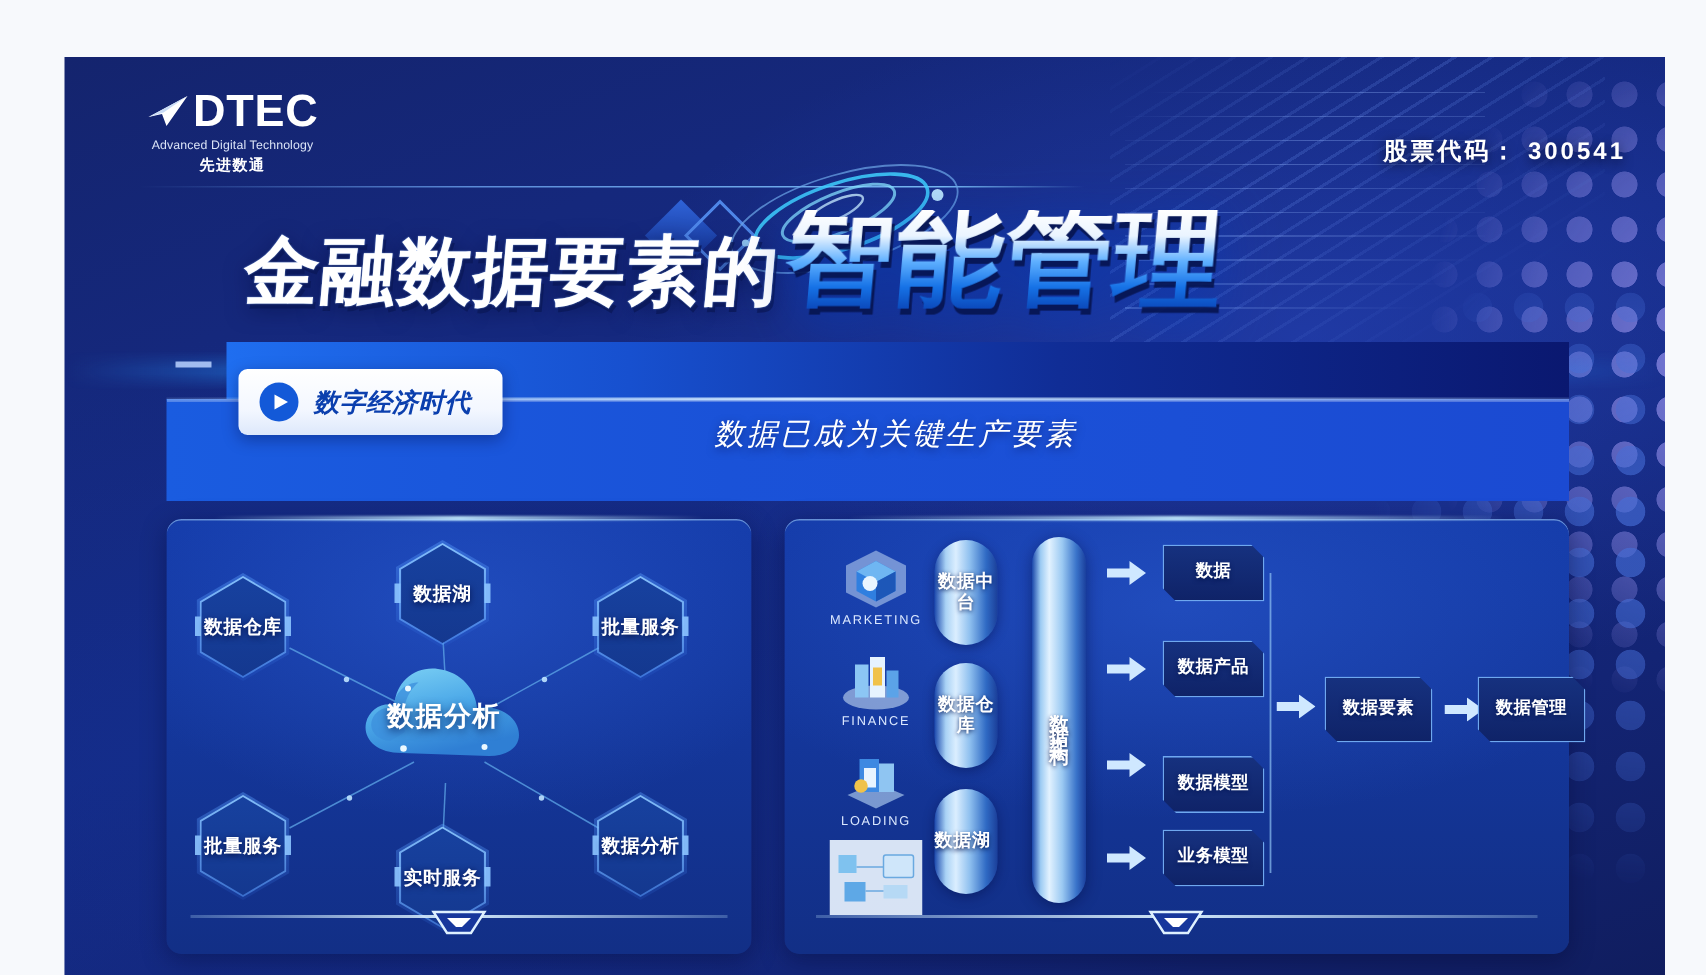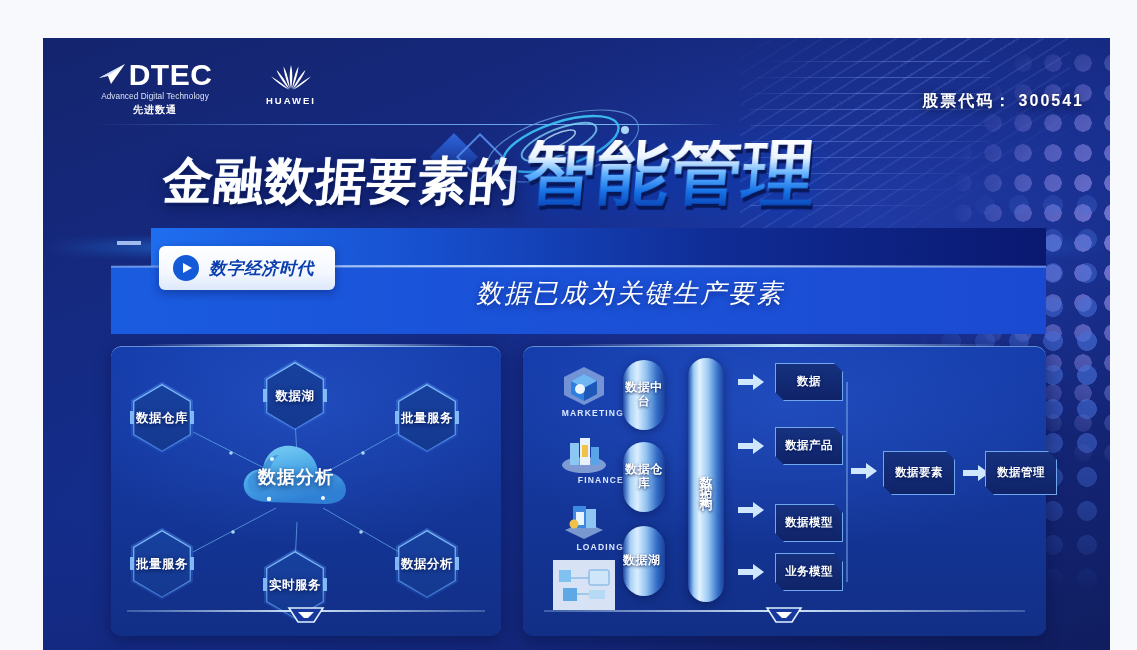--- a/index.html
+++ b/index.html
@@ -159,21 +159,21 @@
     width: 26px; height: 26px; border-radius: 50%;
     background: #1359d8; display: flex; align-items: center; justify-content: center; flex: 0 0 auto;
   }
   .play-icon .tri {
     width: 0; height: 0; margin-left: 3px;
     border-left: 9px solid #fff; border-top: 5.5px solid transparent; border-bottom: 5.5px solid transparent;
   }
   .badge-text { font-size: 17px; font-weight: 800; color: #0b3fae; letter-spacing: .5px; }
   .banner-headline {
     position: absolute; left: 365px; top: 48px;
-    font-size: 26px; font-weight: 500; color: #ffffff; letter-spacing: 2px;
+    font-size: 20px; font-weight: 500; color: #ffffff; letter-spacing: 2px;
     text-shadow: 0 2px 6px rgba(0,10,60,.5);
   }
 
   
   .panel {
     position: absolute; top: 308px; height: 290px;
     border-radius: 10px;
     background:
       radial-gradient(ellipse 90% 70% at 50% 20%, rgba(55,110,235,.35), rgba(0,0,0,0) 70%),
       linear-gradient(180deg, #143ba9 0%, #14379c 45%, #122f86 100%);
@@ -234,22 +234,22 @@
   }
   .cloud .ctext {
     position: relative; z-index: 3; text-align: center; margin-top: 6px;
     font-size: 18px; font-weight: 900; color: #fff; line-height: 1.1; letter-spacing: 1px;
     text-shadow: 0 2px 6px rgba(0,20,80,.75);
   }
 
   
   .iso-icon { position: absolute; width: 50px; height: 44px; }
   .iso-label {
-    position: absolute; width: 80px; text-align: right;
-    font-size: 8.5px; font-weight: 700; color: #dbe8ff; letter-spacing: 1.2px;
+    position: absolute; width: 80px; text-align: center;
+    font-size: 8.5px; font-weight: 400; color: #dbe8ff; letter-spacing: 1.2px;
   }
   .cyl {
     position: absolute; width: 42px; height: 70px; border-radius: 21px;
     background: linear-gradient(90deg, #1c49ad 0%, #a9d2f5 18%, #dbeeff 34%, #8fc0ef 56%, #2f6ac4 82%, #1b3f9a 100%);
     box-shadow: 0 2px 8px rgba(0,10,60,.4);
     display: flex; align-items: center; justify-content: flex-start;
   }
   .cyl .ct {
     font-size: 12px; font-weight: 800; color: #fff; text-align: center; line-height: 1.15; letter-spacing: .5px;
     text-shadow: 0 1px 3px rgba(0,20,80,.9);
@@ -293,34 +293,20 @@
         <svg width="30" height="26" viewBox="0 0 30 26">
           <path d="M1 16 L27 2 L13 22 L10 14 Z" fill="#ffffff"></path>
           <path d="M1 16 L27 2 L11 13 Z" fill="#c9dcf6"></path>
         </svg>
         <span class="word">DTEC</span>
       </div>
       <div class="tagline">Advanced Digital Technology</div>
       <div class="cn">先进数通</div>
     </div>
 
-    <div class="logo-huawei">
-      <svg class="flower" width="46" height="30" viewBox="0 0 46 30">
-        <g fill="#ffffff">
-          <path d="M23 3 C21.4 9 21.2 18 23 27 C24.8 18 24.6 9 23 3 Z"></path>
-          <path d="M15.5 4.5 C16 10.5 18.2 19 22 27 C20.6 18.5 19 10 15.5 4.5 Z"></path>
-          <path d="M30.5 4.5 C30 10.5 27.8 19 24 27 C25.4 18.5 27 10 30.5 4.5 Z"></path>
-          <path d="M8.5 8 C10.8 13.5 15 21 21.4 27.3 C18 20 13.5 12.5 8.5 8 Z"></path>
-          <path d="M37.5 8 C35.2 13.5 31 21 24.6 27.3 C28 20 32.5 12.5 37.5 8 Z"></path>
-          <path d="M3 14.5 C7 18.5 13.5 24 21 27.8 C16 23 9 17.5 3 14.5 Z"></path>
-          <path d="M43 14.5 C39 18.5 32.5 24 25 27.8 C30 23 37 17.5 43 14.5 Z"></path>
-        </g>
-      </svg>
-      <div class="hw-text">HUAWEI</div>
-    </div>
   </div>
 
   <div class="hdr-rule"></div>
 
   <div class="stock-code">股票代码： 300541</div>
 
   <div class="title-wrap">
     <div class="diamond d1"></div>
     <div class="diamond d2"></div>
 

